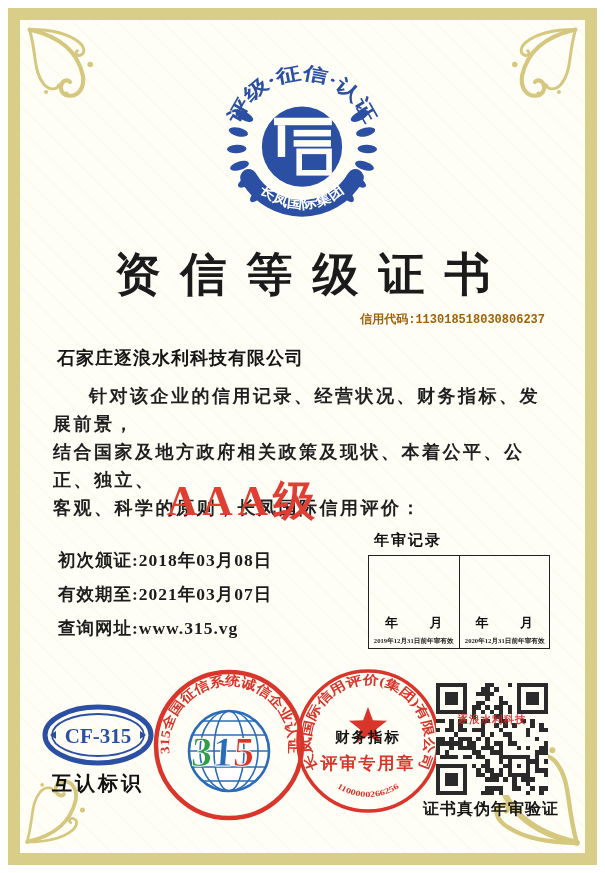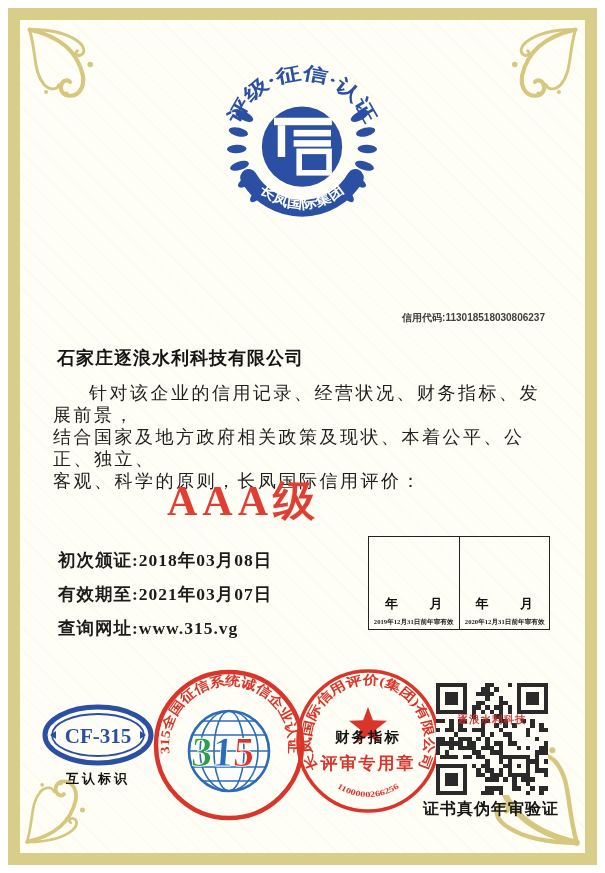--- a/index.html
+++ b/index.html
@@ -26,31 +26,31 @@
   .top-seal{position:absolute; left:217px; top:58px; width:170px; height:168px;}
   
   .title{
     position:absolute; left:0; top:244px; width:605px; text-align:center;
     font-size:46px; font-weight:900; color:#1b1b1b;
     letter-spacing:20px; text-indent:20px;
     font-family:"Liberation Serif","DejaVu Serif",serif;
   }
   .credit-code{
     position:absolute; right:60px; top:311px;
-    font-size:10px; font-weight:700; color:#404040;
-    font-family:Liberation Sans, sans-serif;
+    font-size:12px; font-weight:700; color:#a16207;
+    font-family:Liberation Mono, monospace;
   }
   .company{
     position:absolute; left:57px; top:346px;
     font-size:18px; font-weight:800; color:#151515;
     font-family:"Liberation Sans","DejaVu Sans",sans-serif; letter-spacing:1px;
   }
   .body-text{
     position:absolute; left:53px; top:382px; width:500px;
-    font-size:18px; line-height:22px; font-weight:400; color:#1f1f1f;
+    font-size:18px; line-height:28px; font-weight:700; color:#1f1f1f;
     letter-spacing:2.5px;
   }
   .body-text .line.indent{text-indent:2em;}
   .rating{
     position:absolute; left:0; top:473px; width:487px; text-align:center;
     font-size:42px; font-weight:900; color:#e03e33; letter-spacing:5px;
   }
   
   .fields{position:absolute; left:58px; top:543px; font-size:17.5px; font-weight:800; color:#1c1c1c;}
   .fields .field{height:34px; line-height:34px; letter-spacing:1px;}
@@ -66,21 +66,21 @@
     font-size:13px; font-weight:800; color:#111;
   }
   .note{
     position:absolute; left:0; right:0; bottom:2px; text-align:center;
     font-size:7px; font-weight:700; color:#222; transform:scale(.95); white-space:nowrap;
   }
   
   .cf-oval{position:absolute; left:42px; top:704px; width:112px; height:62px;}
   .mutual{
     position:absolute; left:42px; top:770px; width:112px; text-align:center;
-    font-size:13px; font-weight:800; color:#111; letter-spacing:3px;
+    font-size:20px; font-weight:800; color:#111; letter-spacing:3px;
   }
   .globe-seal{position:absolute; left:151px; top:667px; width:156px; height:156px;}
   .org-seal{position:absolute; left:292px; top:665px; width:152px; height:152px;}
   .agency{
     position:absolute; left:292px; top:728px; width:152px; text-align:center;
     font-size:14.5px; font-weight:900; color:#141414; letter-spacing:2px; z-index:3;
   }
   .qr-wrap{position:absolute; left:436px; top:683px; width:112px; height:112px; background:#7dd3fc;}
   .qr-wrap svg{width:100%; height:100%; display:block;}
   .qr-overlay{
@@ -154,40 +154,42 @@
       <rect x="76" y="77" width="40" height="7"></rect>
       <rect x="76" y="88" width="40" height="7"></rect>
       <rect x="82" y="100" width="32" height="23" fill="none" stroke="#fffef6" stroke-width="6"></rect>
     </g>
     <path d="M 27.8 128 A 66 66 0 0 0 142.2 128" fill="none" stroke="#2b4fa2" stroke-width="18" stroke-linecap="round"></path>
     <text font-size="13.5" font-weight="bold" fill="#ffffff" text-anchor="middle">
       <textPath href="#arc-banner" startOffset="50%" textLength="100" lengthAdjust="spacingAndGlyphs">长凤国际集团</textPath>
     </text>
   </svg>
 
+  <div class="title">资信等级证书</div>
 
   <div class="credit-code"><span>信用代码:</span><span>113018518030806237</span></div>
 
   <div class="company">石家庄逐浪水利科技有限公司</div>
 
   <div class="body-text">
     <div class="line indent">针对该企业的信用记录、经营状况、财务指标、发展前景，</div>
     <div class="line">结合国家及地方政府相关政策及现状、本着公平、公正、独立、</div>
     <div class="line">客观、科学的原则，长凤国际信用评价：</div>
   </div>
 
   <div class="rating">AAA级</div>
 
   <div class="fields">
     <div class="field">初次颁证:2018年03月08日</div>
     <div class="field">有效期至:2021年03月07日</div>
     <div class="field">查询网址:www.315.vg</div>
   </div>
 
   <div class="annual">
+    <div class="annual-title">年审记录</div>
     <div class="annual-box">
       <div class="annual-cell">
         <div class="ym">
             <span>年</span>
             <span>月</span>
           </div>
         <div class="note">2019年12月31日前年审有效</div>
       </div>
       <div class="annual-cell">
         <div class="ym">

